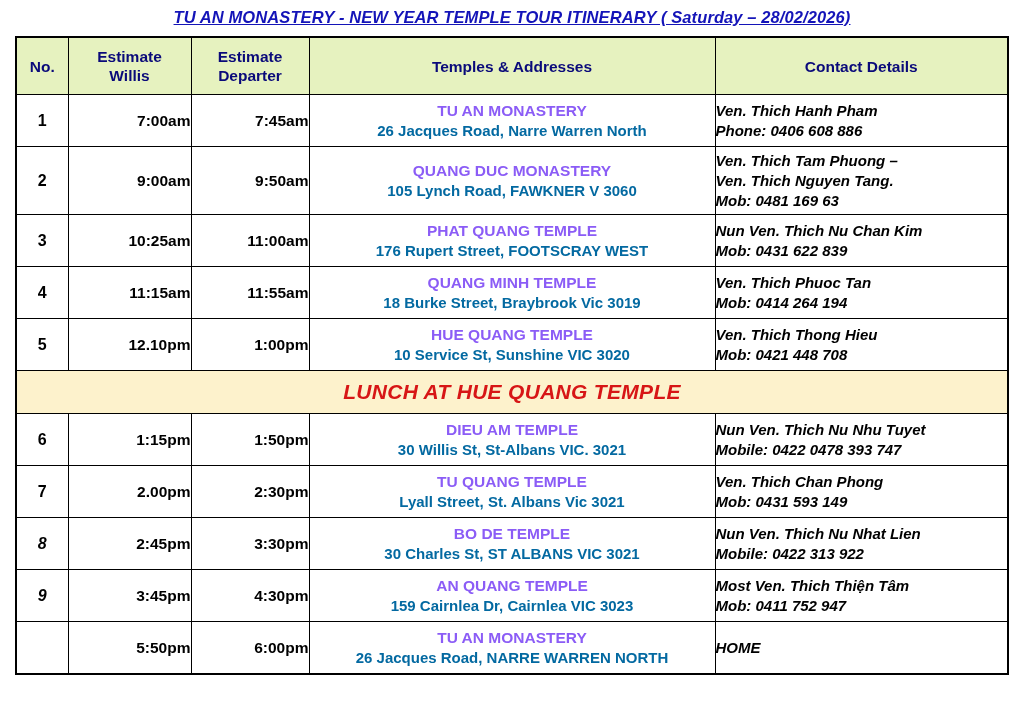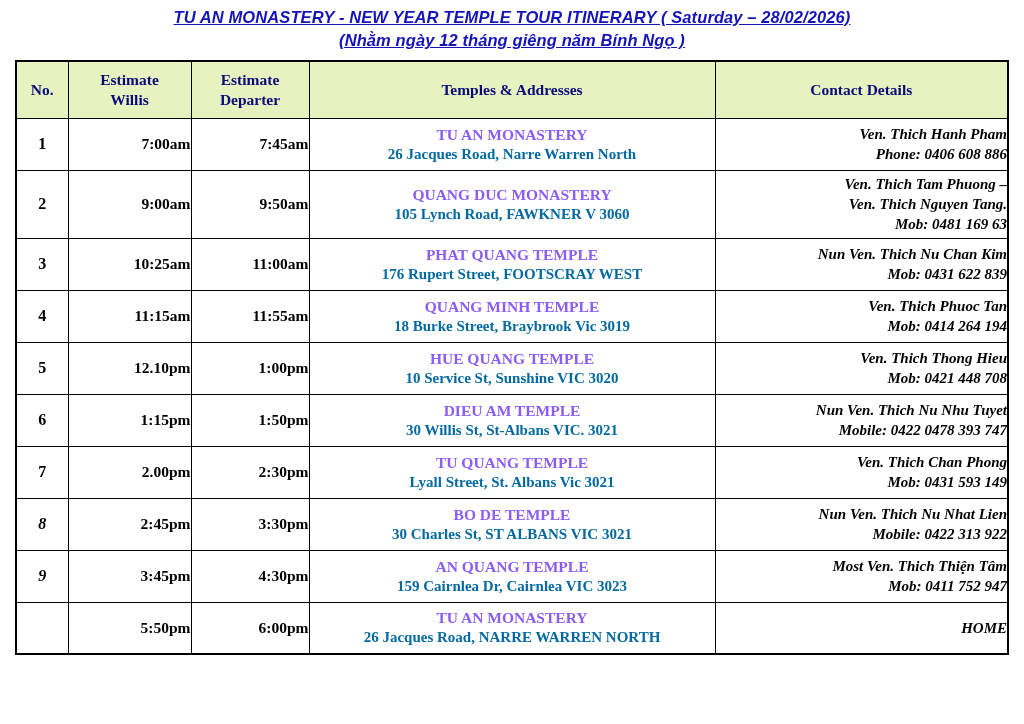--- a/index.html
+++ b/index.html
@@ -31,21 +31,20 @@
     text-decoration: underline;
     line-height: 1.42;
     letter-spacing: 0.1px;
   }
   table.itinerary {
     border-collapse: collapse;
     table-layout: fixed;
     width: 994px;
     margin: 7px auto 12px auto;
     border: 2px solid #000;
-    font-family: Liberation Serif, serif;
   }
   table.itinerary td, table.itinerary th {
     border: 1px solid #000;
     padding: 0;
     vertical-align: middle;
   }
   thead th {
     background: #e6f2bf;
     color: #0a0a7a;
     font-weight: bold;
@@ -84,21 +83,21 @@
     color: #8b5cf6;
     line-height: 1.3;
   }
   .temple-addr {
     font-size: 15px;
     font-weight: bold;
     color: #0369a1;
     line-height: 1.3;
   }
   td.contact-cell {
-    text-align: right;
+    text-align: left;
     padding: 6px 4px;
     font-style: italic;
     font-weight: bold;
     font-size: 15px;
     color: #000;
     line-height: 1.35;
   }
   td.contact-cell .cline { display: block; }
   .row-h1 { height: 52px; }
   .row-h2 { height: 68px; }
@@ -113,21 +112,20 @@
     letter-spacing: 0.3px;
   }
 </style>
 </head>
 <body>
 
 <div class="page">
 
   <div class="title-block">
     <div class="title-line">TU AN MONASTERY - NEW YEAR TEMPLE TOUR ITINERARY ( Saturday – 28/02/2026)</div>
-    <div class="title-line">(Nhằm ngày 12 tháng giêng năm Bính Ngọ )</div>
   </div>
 
   <table class="itinerary">
     <colgroup>
       <col class="c-no">
       <col class="c-arr">
       <col class="c-dep">
       <col class="c-temple">
       <col class="c-contact">
     </colgroup>
@@ -206,20 +204,23 @@
           <td class="time-cell">1:00pm</td>
           <td class="temple-cell">
             <div class="temple-name">HUE QUANG TEMPLE</div>
             <div class="temple-addr">10 Service St, Sunshine VIC 3020</div>
           </td>
           <td class="contact-cell">
             <span class="cline">Ven. Thich Thong Hieu</span>
             <span class="cline">Mob: 0421 448 708</span>
           </td>
         </tr>
+        <tr>
+          <td class="lunch-cell" colspan="5">LUNCH AT HUE QUANG TEMPLE</td>
+        </tr>
         <tr class="row-h1">
           <td class="no-cell">6</td>
           <td class="time-cell">1:15pm</td>
           <td class="time-cell">1:50pm</td>
           <td class="temple-cell">
             <div class="temple-name">DIEU AM TEMPLE</div>
             <div class="temple-addr">30 Willis St, St-Albans VIC. 3021</div>
           </td>
           <td class="contact-cell">
             <span class="cline">Nun Ven. Thich Nu Nhu Tuyet</span>

